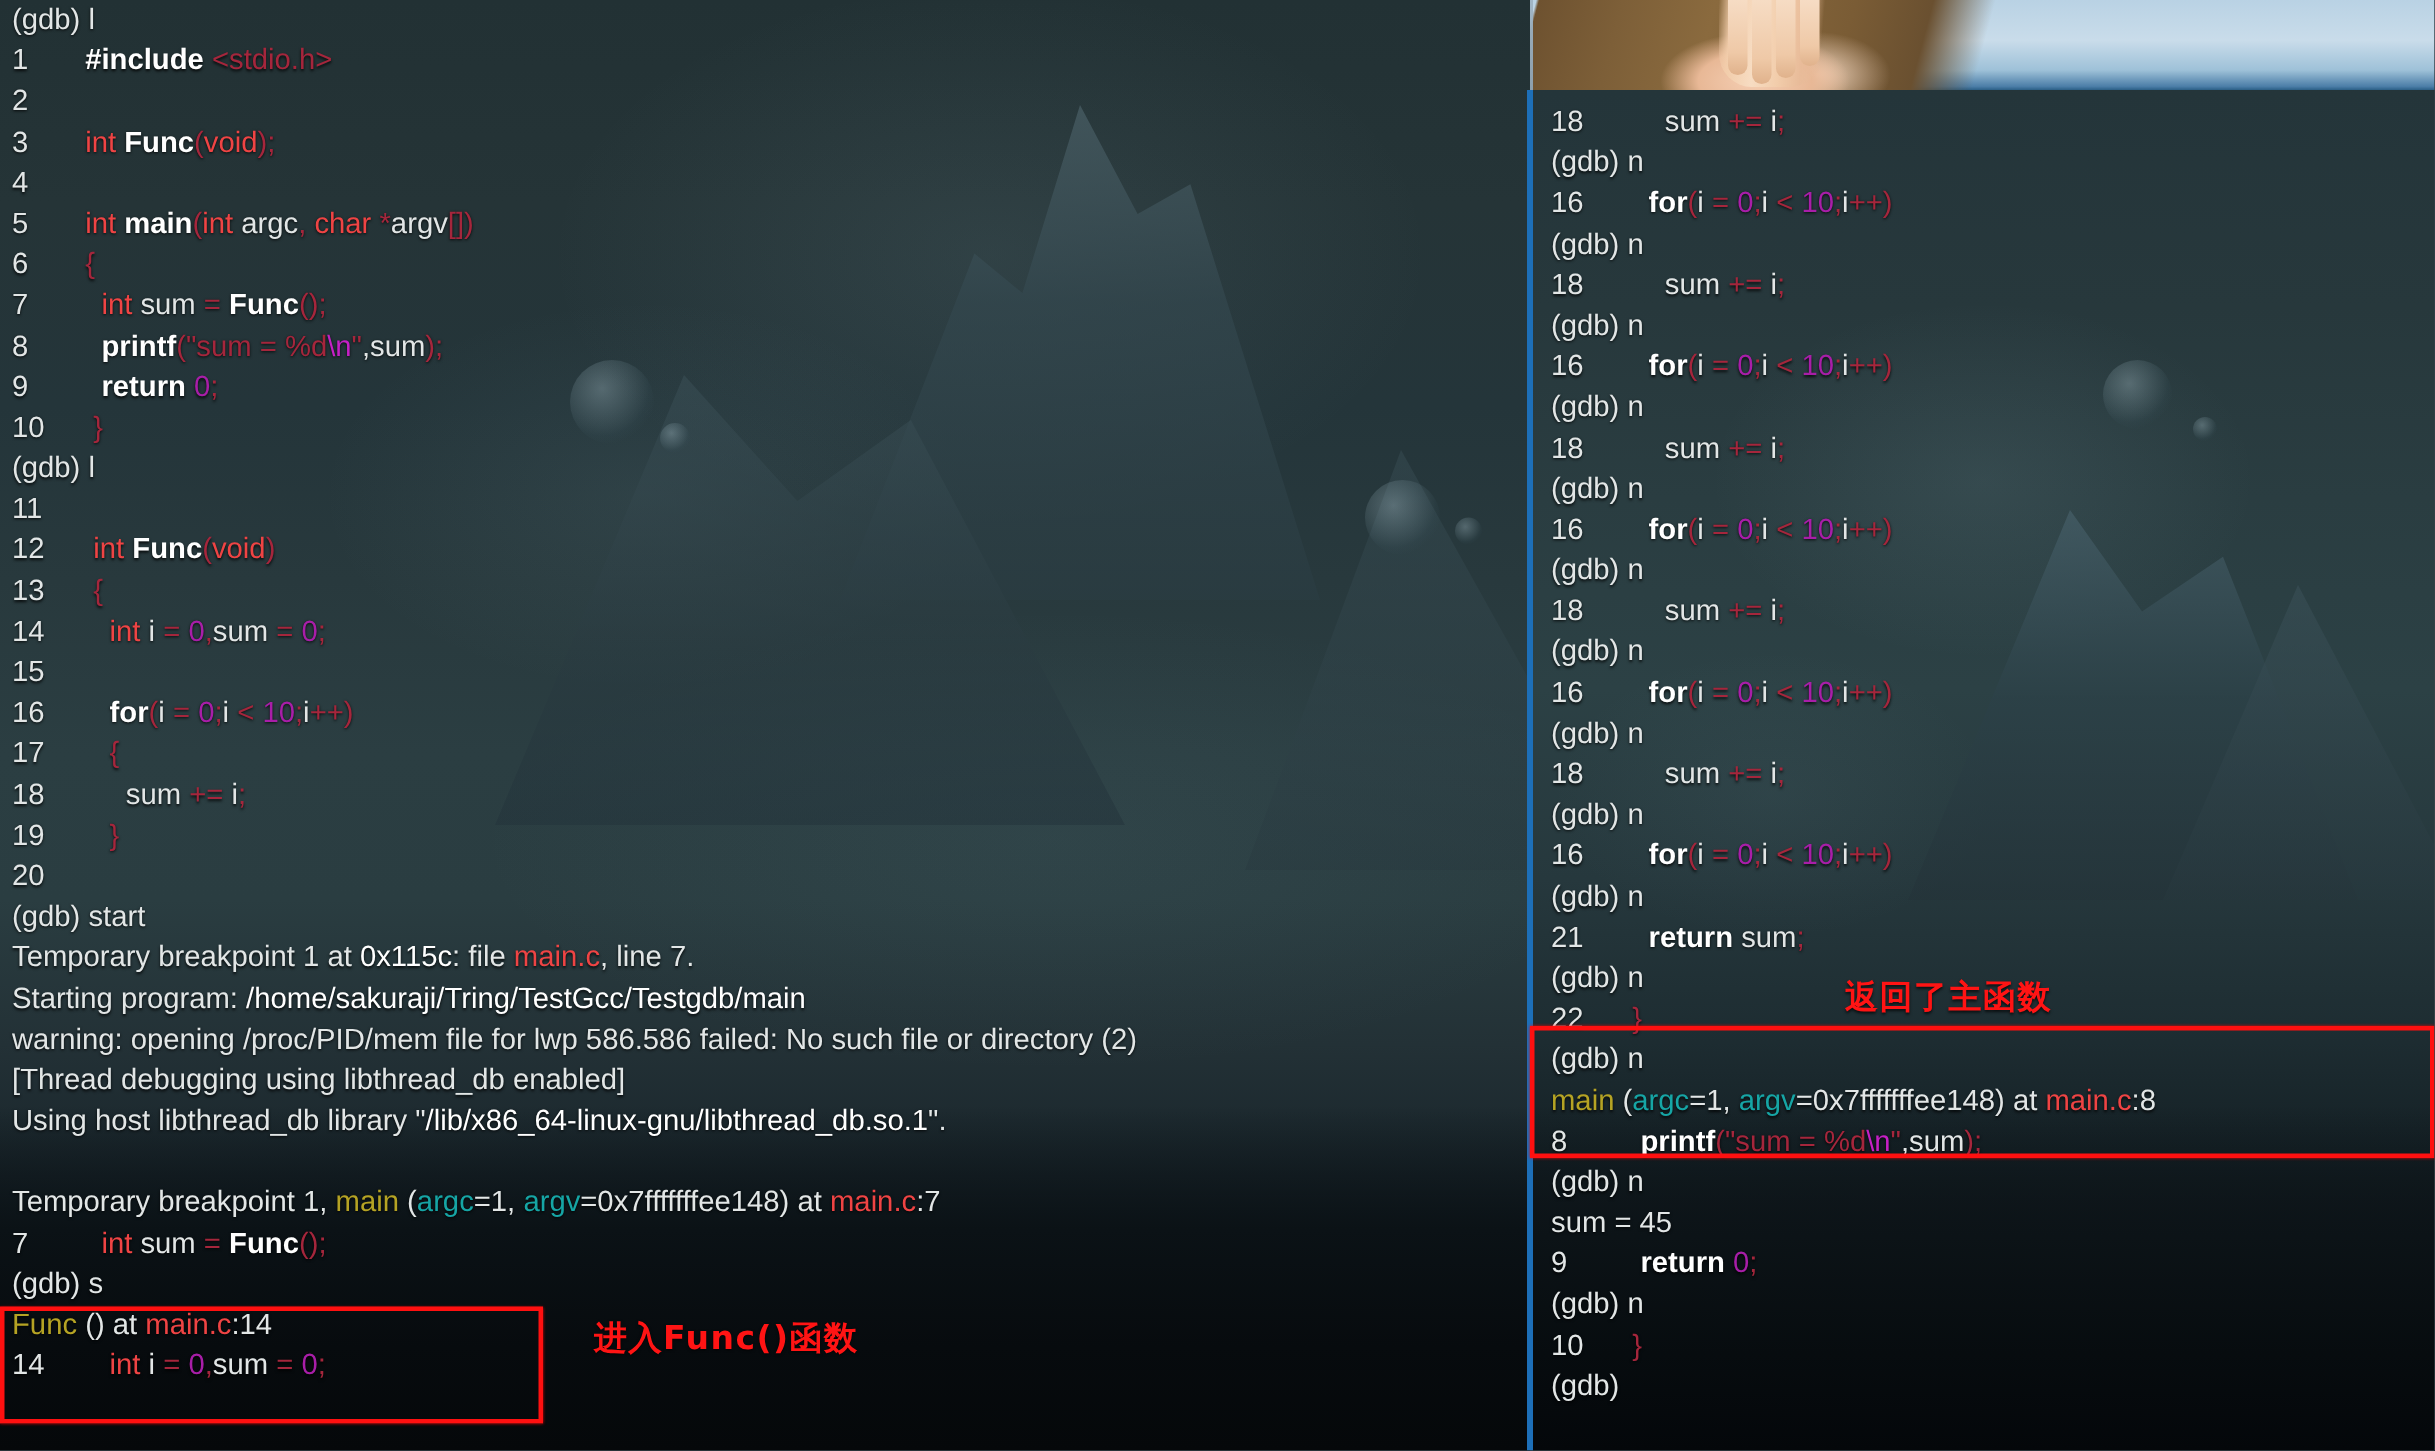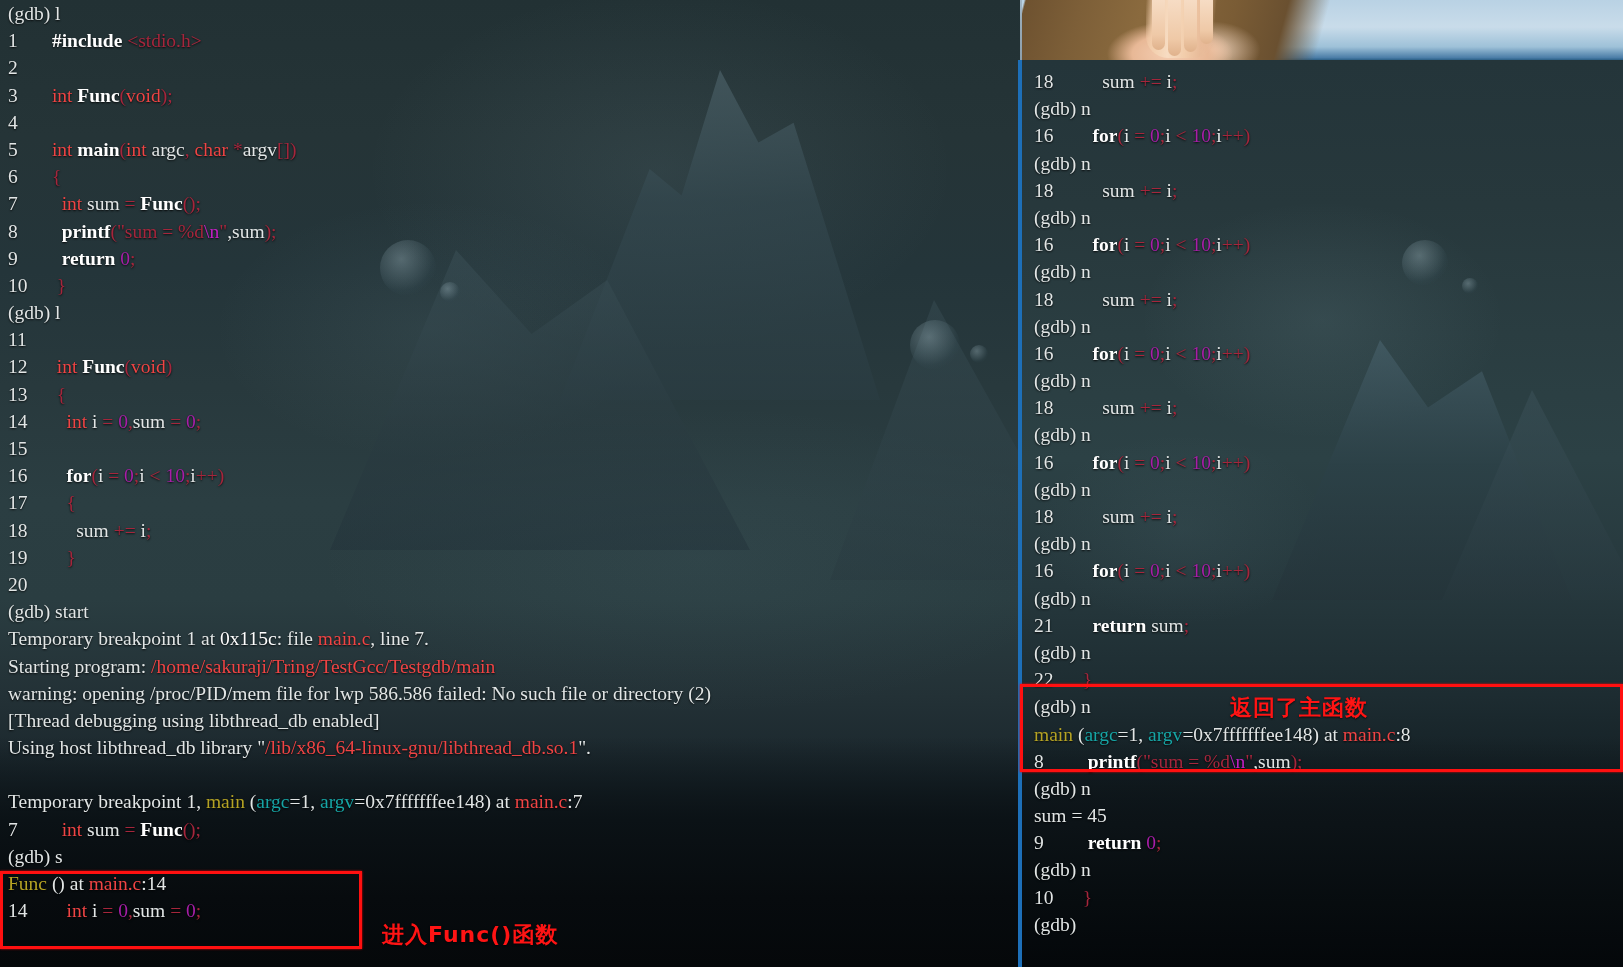--- a/index.html
+++ b/index.html
@@ -148,62 +148,61 @@
   .r-ground {
     position: absolute; left: 0; bottom: 0; width: 605px; height: 230px;
     background: linear-gradient(180deg, rgba(10,16,20,0) 0%, #0c1317 38%, #070c0f 72%, #04070a 100%);
   }
 
   
   .lines {
     position: absolute;
     left: 8px; top: 0;
     width: 100%;
-    font-family: Liberation Serif, serif;
+    font-family: Liberation Sans, sans-serif;
     font-size: 19.5px;
     line-height: 27.2px;
     letter-spacing: 0px;
     white-space: pre;
     color: #e2e6e6;
     text-shadow: 0 1px 2px rgba(0,0,0,.85);
   }
   .term-right .lines { left: 12px; top: 8px; font-size: 19.5px; }
 
   .ln { display: block; height: 27.2px; }
 
   
   .c-def  { color: #e2e6e6; }
   .c-kw   { color: #ffffff; font-weight: 700; }  
   .c-type { color: #ef4444; }                     
   .c-str  { color: #a5263c; }                     
   .c-num  { color: #a81ea8; }                     
   .c-fn   { color: #ffffff; font-weight: 700; }   
   .c-addr { color: #ffffff; }                     
-  .c-path { color: #ef4444; }                     
+  .c-path { color: #ffffff; }                     
   .c-yel  { color: #b5a324; }                     
   .c-cy   { color: #16a5a5; }                     
   .c-esc  { color: #c520c5; }
 
   
   .redbox {
     position: absolute;
     border: 3px solid #ff1010;
     box-shadow: 0 0 2px rgba(255,0,0,.9);
     pointer-events: none;
   }
   .annot {
     position: absolute;
     color: #ff1414;
     font-family: "DejaVu Sans", "Liberation Sans", sans-serif;
     font-size: 22px;
     font-weight: 600;
     letter-spacing: 1px;
     text-shadow: 0 1px 2px rgba(0,0,0,.7);
     white-space: nowrap;
-    margin-top: 43px;
   }
 </style>
 </head>
 <body>
 
 <div id="screen">
 
   <div class="wallpaper">
     <div class="wall-anime"></div>
     <div class="wall-hand"></div>
@@ -231,18 +230,18 @@
     <div class="term-right-bg"></div>
     <div class="r-mtn-a"></div>
     <div class="r-mtn-b"></div>
     <div class="moon" style="left:380px;top:180px;width:46px;height:46px;"></div>
     <div class="moon" style="left:440px;top:218px;width:16px;height:16px;"></div>
     <div class="r-ground"></div>
     <div class="lines" id="right-lines"><span class="ln"><span class="c-def">18          </span><span class="c-def">sum </span><span class="c-str">+= </span><span class="c-def">i</span><span class="c-str">;</span></span><span class="ln"><span class="c-def">(gdb) n</span></span><span class="ln"><span class="c-def">16        </span><span class="c-kw">for</span><span class="c-str">(</span><span class="c-def">i </span><span class="c-str">= </span><span class="c-num">0</span><span class="c-str">;</span><span class="c-def">i </span><span class="c-str">&lt; </span><span class="c-num">10</span><span class="c-str">;</span><span class="c-def">i</span><span class="c-str">++)</span></span><span class="ln"><span class="c-def">(gdb) n</span></span><span class="ln"><span class="c-def">18          </span><span class="c-def">sum </span><span class="c-str">+= </span><span class="c-def">i</span><span class="c-str">;</span></span><span class="ln"><span class="c-def">(gdb) n</span></span><span class="ln"><span class="c-def">16        </span><span class="c-kw">for</span><span class="c-str">(</span><span class="c-def">i </span><span class="c-str">= </span><span class="c-num">0</span><span class="c-str">;</span><span class="c-def">i </span><span class="c-str">&lt; </span><span class="c-num">10</span><span class="c-str">;</span><span class="c-def">i</span><span class="c-str">++)</span></span><span class="ln"><span class="c-def">(gdb) n</span></span><span class="ln"><span class="c-def">18          </span><span class="c-def">sum </span><span class="c-str">+= </span><span class="c-def">i</span><span class="c-str">;</span></span><span class="ln"><span class="c-def">(gdb) n</span></span><span class="ln"><span class="c-def">16        </span><span class="c-kw">for</span><span class="c-str">(</span><span class="c-def">i </span><span class="c-str">= </span><span class="c-num">0</span><span class="c-str">;</span><span class="c-def">i </span><span class="c-str">&lt; </span><span class="c-num">10</span><span class="c-str">;</span><span class="c-def">i</span><span class="c-str">++)</span></span><span class="ln"><span class="c-def">(gdb) n</span></span><span class="ln"><span class="c-def">18          </span><span class="c-def">sum </span><span class="c-str">+= </span><span class="c-def">i</span><span class="c-str">;</span></span><span class="ln"><span class="c-def">(gdb) n</span></span><span class="ln"><span class="c-def">16        </span><span class="c-kw">for</span><span class="c-str">(</span><span class="c-def">i </span><span class="c-str">= </span><span class="c-num">0</span><span class="c-str">;</span><span class="c-def">i </span><span class="c-str">&lt; </span><span class="c-num">10</span><span class="c-str">;</span><span class="c-def">i</span><span class="c-str">++)</span></span><span class="ln"><span class="c-def">(gdb) n</span></span><span class="ln"><span class="c-def">18          </span><span class="c-def">sum </span><span class="c-str">+= </span><span class="c-def">i</span><span class="c-str">;</span></span><span class="ln"><span class="c-def">(gdb) n</span></span><span class="ln"><span class="c-def">16        </span><span class="c-kw">for</span><span class="c-str">(</span><span class="c-def">i </span><span class="c-str">= </span><span class="c-num">0</span><span class="c-str">;</span><span class="c-def">i </span><span class="c-str">&lt; </span><span class="c-num">10</span><span class="c-str">;</span><span class="c-def">i</span><span class="c-str">++)</span></span><span class="ln"><span class="c-def">(gdb) n</span></span><span class="ln"><span class="c-def">21        </span><span class="c-kw">return </span><span class="c-def">sum</span><span class="c-str">;</span></span><span class="ln"><span class="c-def">(gdb) n</span></span><span class="ln"><span class="c-def">22      </span><span class="c-str">}</span></span><span class="ln"><span class="c-def">(gdb) n</span></span><span class="ln"><span class="c-yel">main</span><span class="c-def"> (</span><span class="c-cy">argc</span><span class="c-def">=1, </span><span class="c-cy">argv</span><span class="c-def">=0x7fffffffee148) at </span><span class="c-type">main.c</span><span class="c-def">:8</span></span><span class="ln"><span class="c-def">8         </span><span class="c-fn">printf</span><span class="c-str">(</span><span class="c-str">"sum = %d</span><span class="c-esc">\n</span><span class="c-str">"</span><span class="c-def">,sum</span><span class="c-str">);</span></span><span class="ln"><span class="c-def">(gdb) n</span></span><span class="ln"><span class="c-def">sum = 45</span></span><span class="ln"><span class="c-def">9         </span><span class="c-kw">return </span><span class="c-num">0</span><span class="c-str">;</span></span><span class="ln"><span class="c-def">(gdb) n</span></span><span class="ln"><span class="c-def">10      </span><span class="c-str">}</span></span><span class="ln"><span class="c-def">(gdb)</span></span></div>
   </div>
 
   <div class="redbox" id="box-left" style="left: 0px; top: 871px; width: 362px; height: 78px;"></div>
-  <div class="annot" id="annot-left" style="left: 382px; top: 877px;">进入Func()函数</div>
+  <div class="annot" id="annot-left" style="left: 396px; top: 877px;">进入Func()函数</div>
 
   <div class="redbox" id="box-right" style="left: 1020px; top: 684px; width: 603px; height: 88px;"></div>
   <div class="annot" id="annot-right" style="left: 1230px; top: 650px;">返回了主函数</div>
 
 </div>
 
 </body></html>

